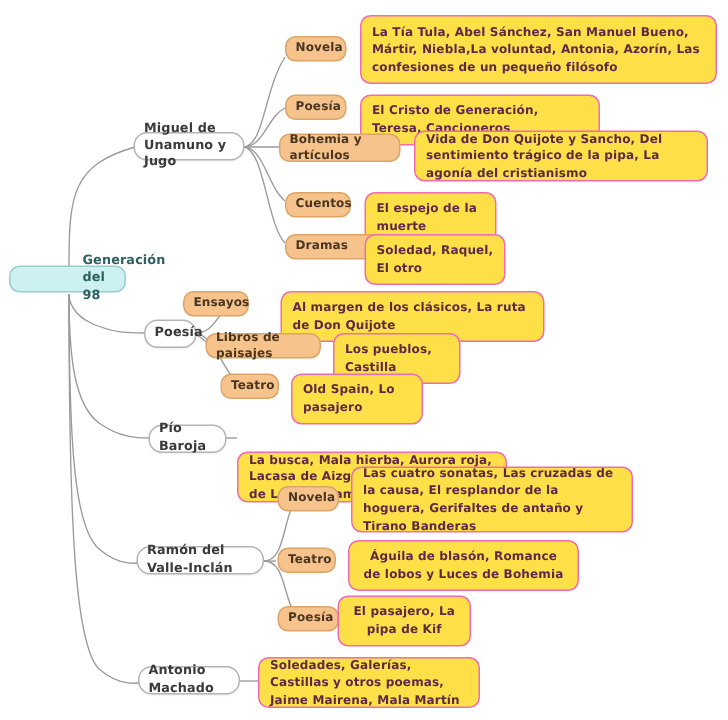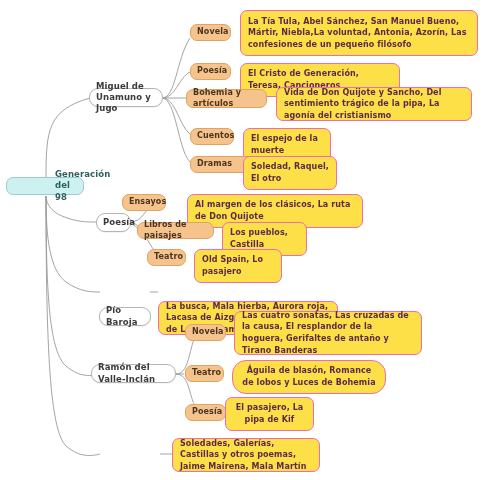--- a/index.html
+++ b/index.html
@@ -161,49 +161,52 @@
     <span class="txt">Los pueblos, Castilla</span>
   </div>
 
   <div class="node node-genre" style="left:147px;top:249px;width:39px;height:17px;">
     <span class="txt">Teatro</span>
   </div>
   <div class="node node-works" style="left:194px;top:249px;width:88px;height:17px;">
     <span class="txt">Old Spain, Lo pasajero</span>
   </div>
 
-  <div class="node node-author" style="left:99px;top:283px;width:52px;height:19px;margin-top:24px;">
+  <div class="node node-author" style="left:99px;top:283px;width:52px;height:19px;">
     <span class="txt">Pío Baroja</span>
   </div>
   <div class="node node-works" style="left:158px;top:276px;width:180px;height:32px;margin-top:25px;">
     <span class="txt">La busca, Mala hierba, Aurora roja, Lacasa de Aizgorri, El mayorazgo de Labraz, Camino de perfección</span>
   </div>
 
   <div class="node node-author" style="left:91px;top:364px;width:85px;height:19px;">
     <span class="txt">Ramón del Valle-Inclán</span>
   </div>
 
   <div class="node node-genre" style="left:185px;top:324px;width:41px;height:17px;">
     <span class="txt">Novela</span>
   </div>
   <div class="node node-works" style="left:234px;top:311px;width:188px;height:44px;">
     <span class="txt">Las cuatro sonatas, Las cruzadas de la causa, El resplandor de la hoguera, Gerifaltes de antaño y Tirano Banderas</span>
   </div>
 
   <div class="node node-genre" style="left:185px;top:365px;width:39px;height:17px;">
     <span class="txt">Teatro</span>
   </div>
-  <div class="node node-works center" style="left:232px;top:360px;width:154px;height:27px;border-radius:14px;">
+  <div class="node node-works center" style="left:232px;top:360px;width:154px;height:27px;">
     <span class="txt">Águila de blasón, Romance de lobos y Luces de Bohemia</span>
   </div>
 
   <div class="node node-genre" style="left:185px;top:404px;width:41px;height:17px;">
     <span class="txt">Poesía</span>
   </div>
   <div class="node node-works center" style="left:225px;top:397px;width:89px;height:31px;">
     <span class="txt">El pasajero, La pipa de Kif</span>
   </div>
 
+  <div class="node node-author" style="left:92px;top:444px;width:68px;height:19px;">
+    <span class="txt">Antonio Machado</span>
+  </div>
   <div class="node node-works" style="left:172px;top:438px;width:148px;height:32px;">
     <span class="txt">Soledades, Galerías, Castillas y otros poemas, Jaime Mairena, Mala Martín</span>
   </div>
 
 </div>
 
 </body></html>

